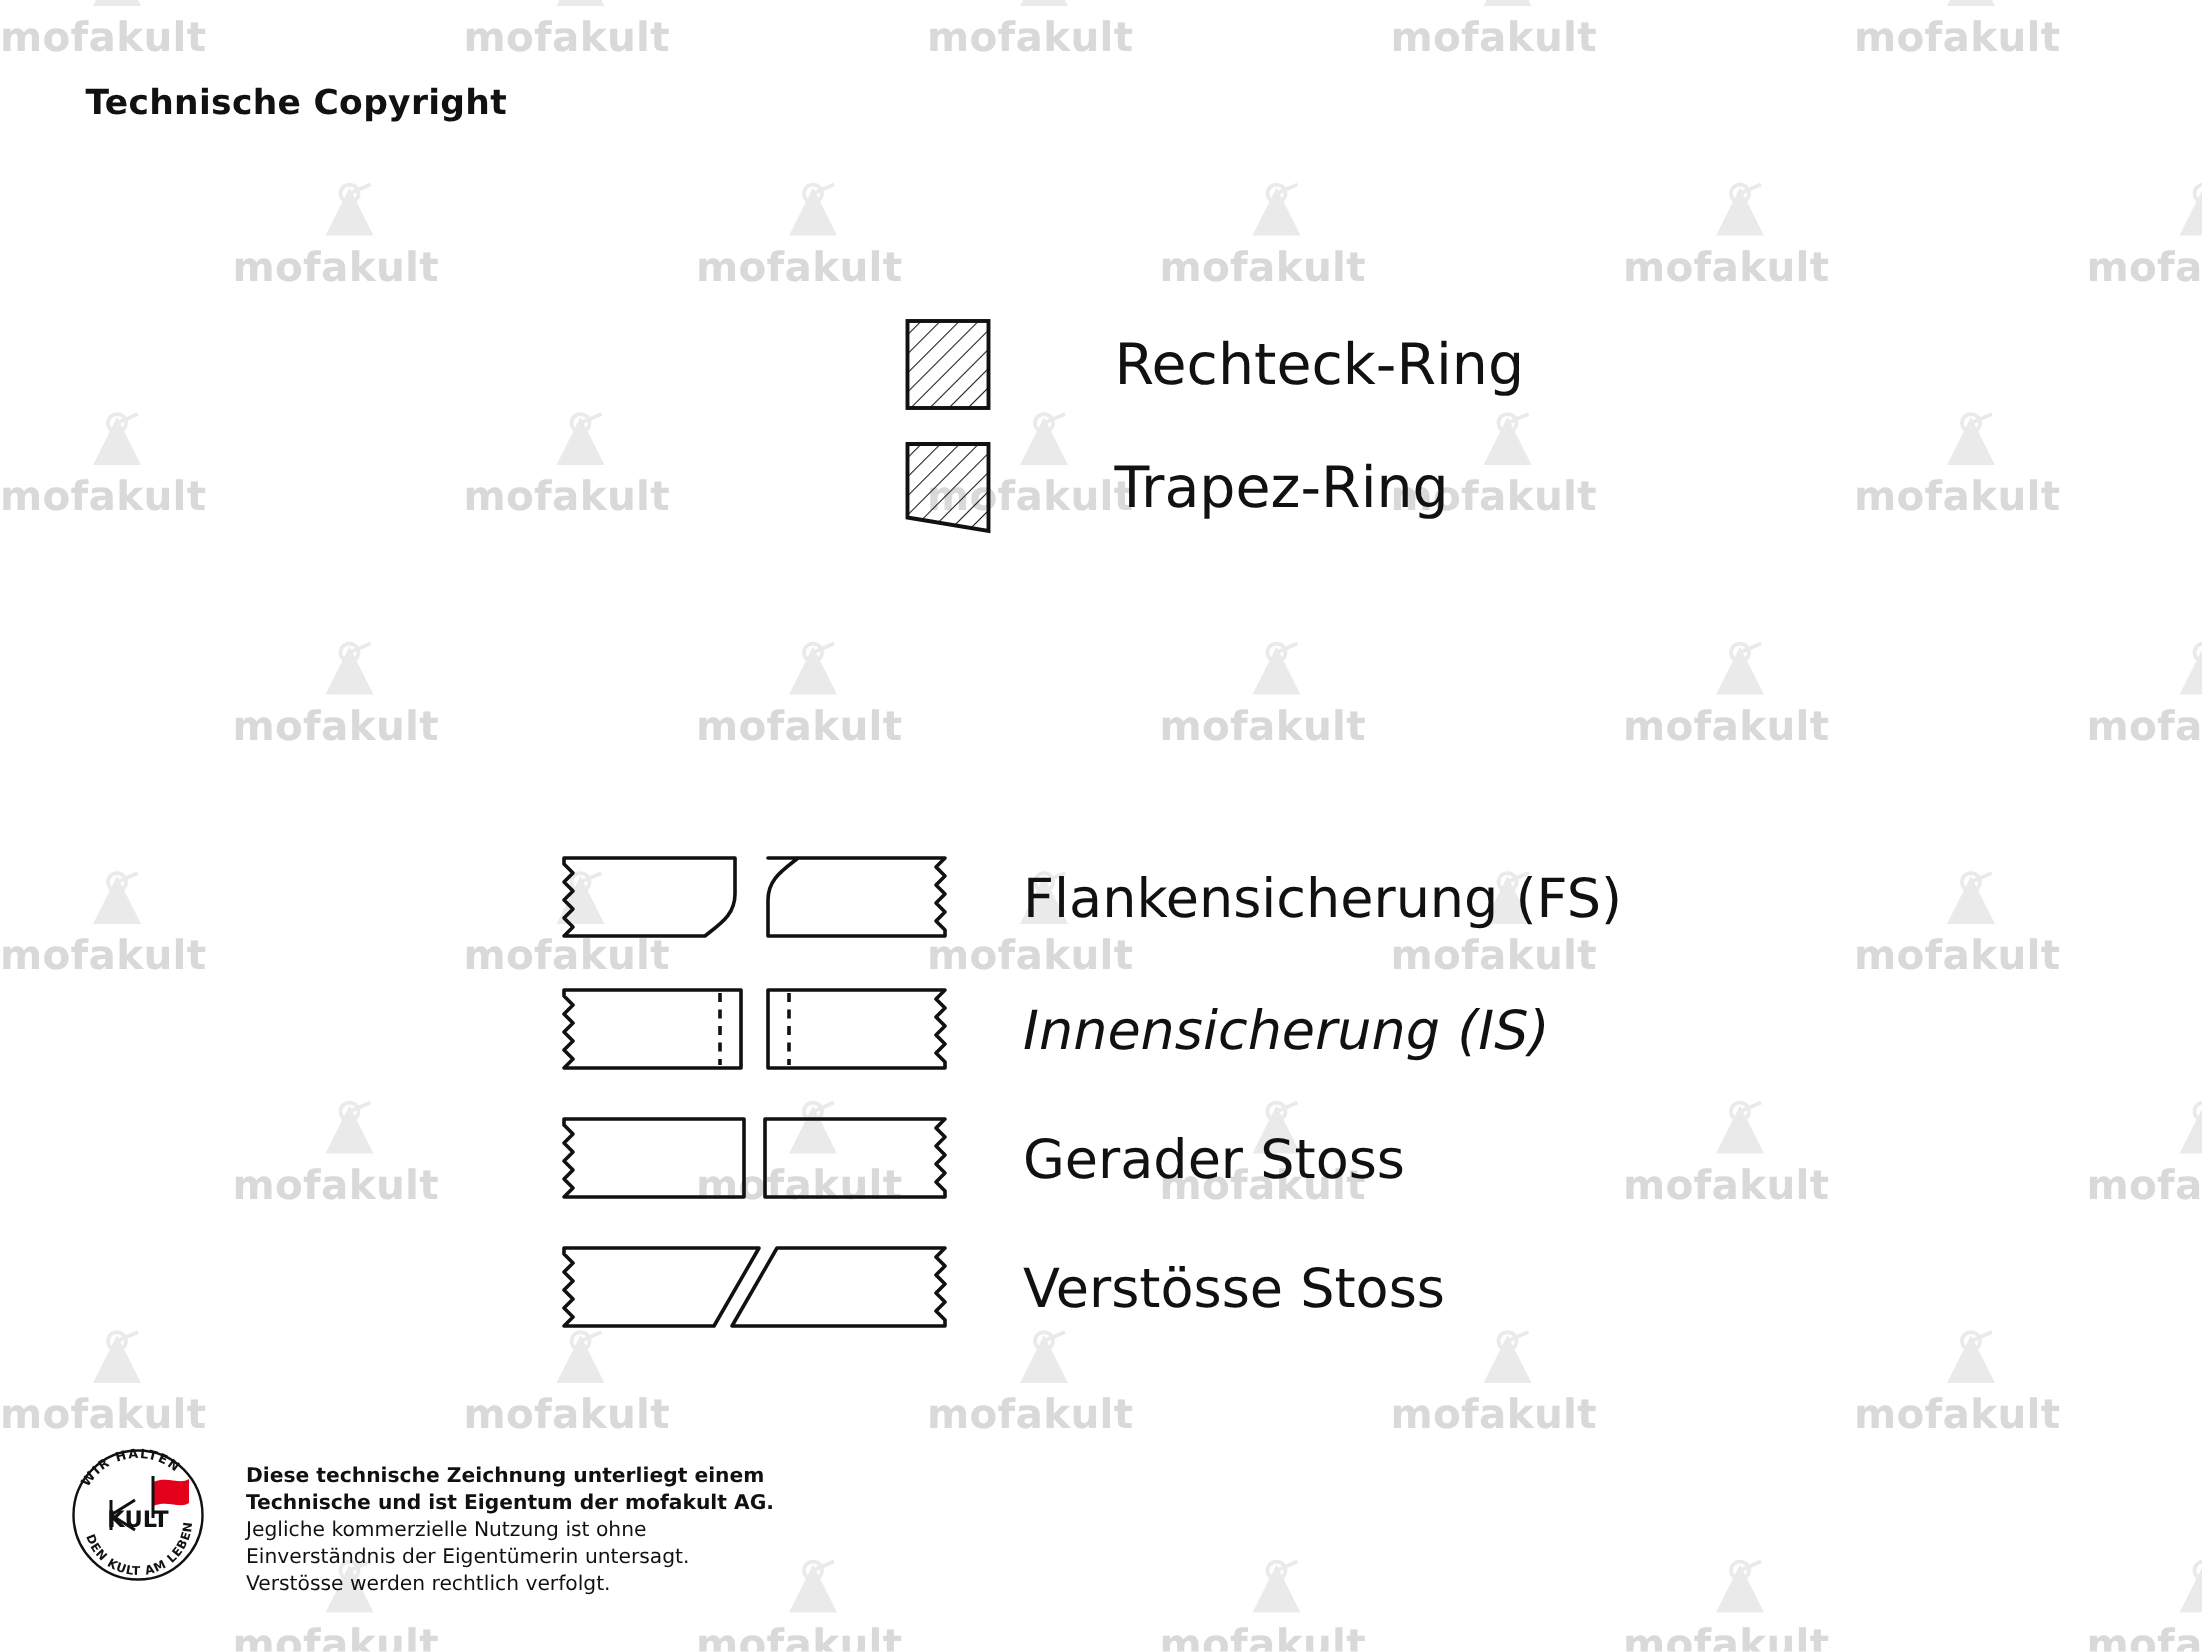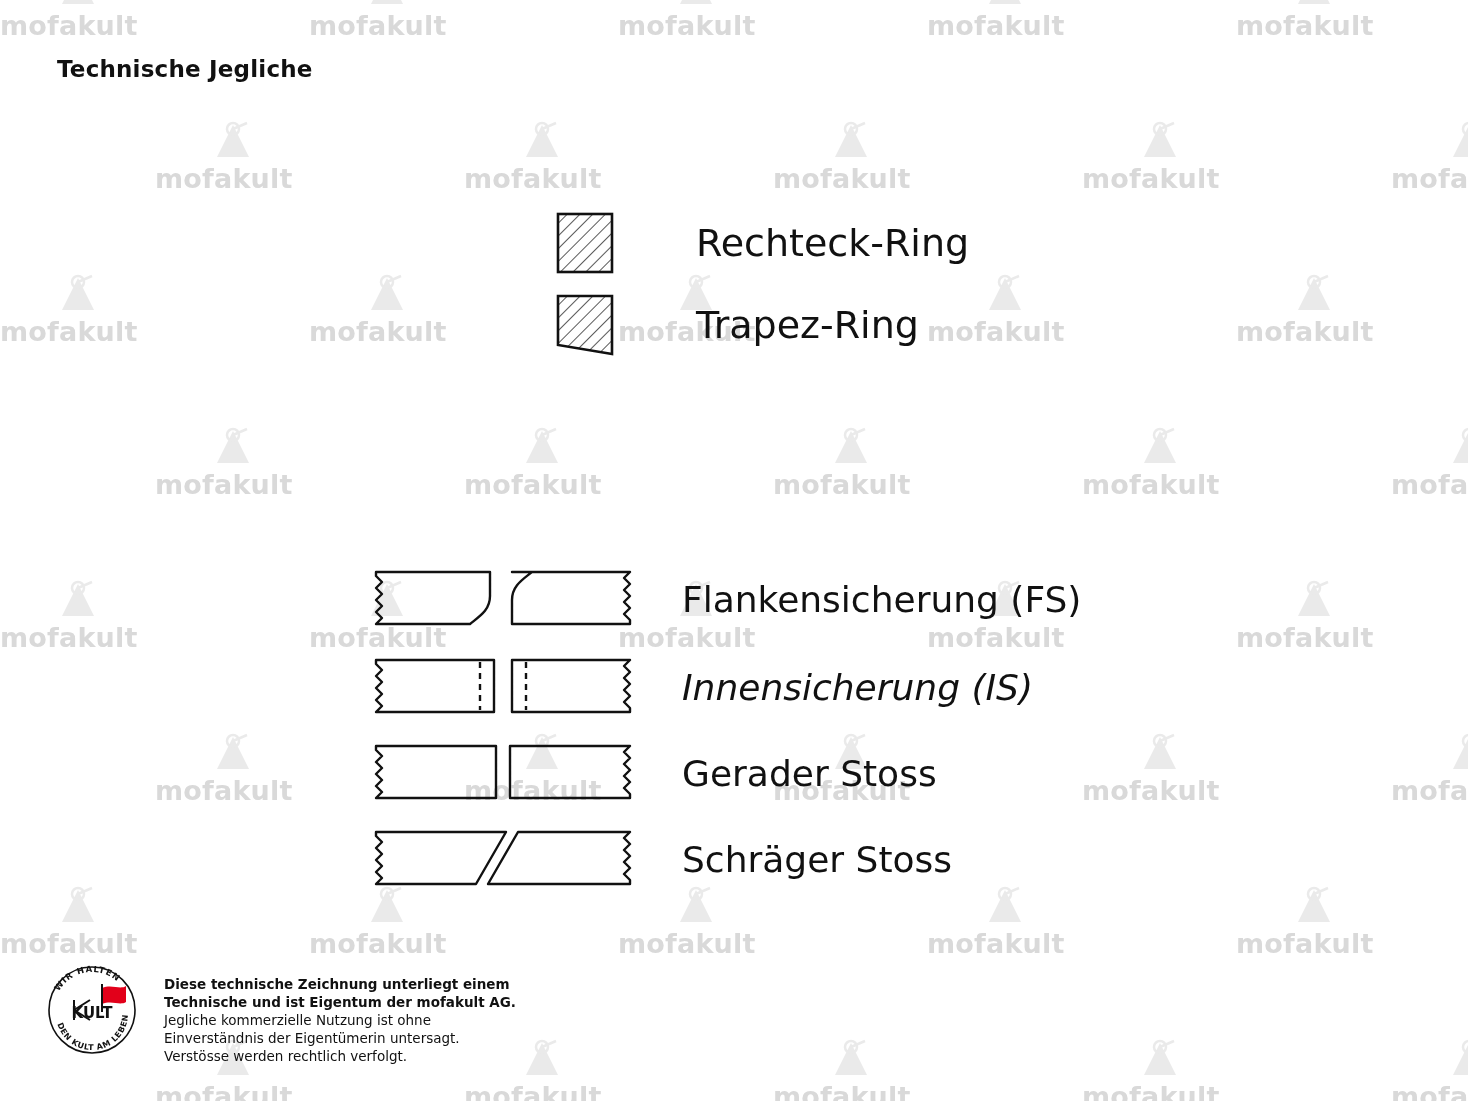--- a/index.html
+++ b/index.html
@@ -57,20 +57,21 @@
     font-size: 23px;
     font-weight: bold;
     color: #111111;
     letter-spacing: 0.2px;
   }
 
   .legend-item {
     position: absolute;
     display: flex;
     align-items: center;
+    margin-left: 47px;
   }
   .legend-shape {
     flex: 0 0 auto;
   }
   .legend-shape svg { display: block; }
   .legend-label {
     font-size: 38px;
     color: #111111;
     white-space: nowrap;
     font-weight: 400;
@@ -435,21 +436,21 @@
         <path d="M10,40 L26,8 L42,40 Z" fill="#d9d9d9"></path>
         <circle cx="26" cy="12" r="6" fill="none" stroke="#d9d9d9" stroke-width="2.5"></circle>
         <path d="M26,12 L40,6" stroke="#d9d9d9" stroke-width="2.5" fill="none"></path>
       </svg>
     </div>
     <div class="wm" style="left: 1391px; top: 1081px;">mofakult</div>
   </div>
 
 <div class="content">
 
-  <div class="page-title">Technische Jegliche</div>
+  <div class="page-title">Technische Copyright</div>
 
   <div class="legend-item" style="left:556px; top:212px;">
     <div class="legend-shape">
       <svg width="58" height="62" viewBox="0 0 58 62">
         <defs>
           <pattern id="hatch1" width="9" height="9" patternTransform="rotate(45)" patternUnits="userSpaceOnUse">
             <line x1="0" y1="0" x2="0" y2="9" stroke="#111111" stroke-width="1.4"></line>
           </pattern>
         </defs>
         <rect x="2" y="2" width="54" height="58" fill="url(#hatch1)" stroke="#111111" stroke-width="2.6"></rect>
@@ -510,21 +511,21 @@
 
   <div class="profile-item" style="left:372px; top:820px;">
     <div class="profile-shape">
       <svg width="262" height="78" viewBox="0 0 262 78">
         <g fill="none" stroke="#111111" stroke-width="2.4" stroke-linejoin="round">
           <path d="M4,12 L134,12 L104,64 L4,64 L10,58 L4,52 L10,46 L4,40 L10,34 L4,28 L10,22 L4,16 Z"></path>
           <path d="M146,12 L258,12 L252,18 L258,24 L252,30 L258,36 L252,42 L258,48 L252,54 L258,60 L258,64 L116,64 Z"></path>
         </g>
       </svg>
     </div>
-    <div class="profile-label" style="margin-left:48px;">Schräger Stoss</div>
+    <div class="profile-label" style="margin-left:48px;">Verstösse Stoss</div>
   </div>
 
   <div class="footer">
     <div class="kult-logo">
       <svg viewBox="0 0 104 96">
         <circle cx="52" cy="48" r="43" fill="none" stroke="#111111" stroke-width="1.6"></circle>
         <path d="M34,38 L34,58 M34,48 L50,38 M34,48 L50,58" stroke="#111111" stroke-width="2" fill="none"></path>
         <text x="52" y="56" text-anchor="middle" font-family="'DejaVu Sans',sans-serif" font-size="15" font-weight="bold" fill="#111111">KULT</text>
         <path d="M62,26 C72,22 80,28 86,24 L86,40 C80,44 72,38 62,42 Z" fill="#e2001a"></path>
         <line x1="62" y1="22" x2="62" y2="50" stroke="#111111" stroke-width="2"></line>

